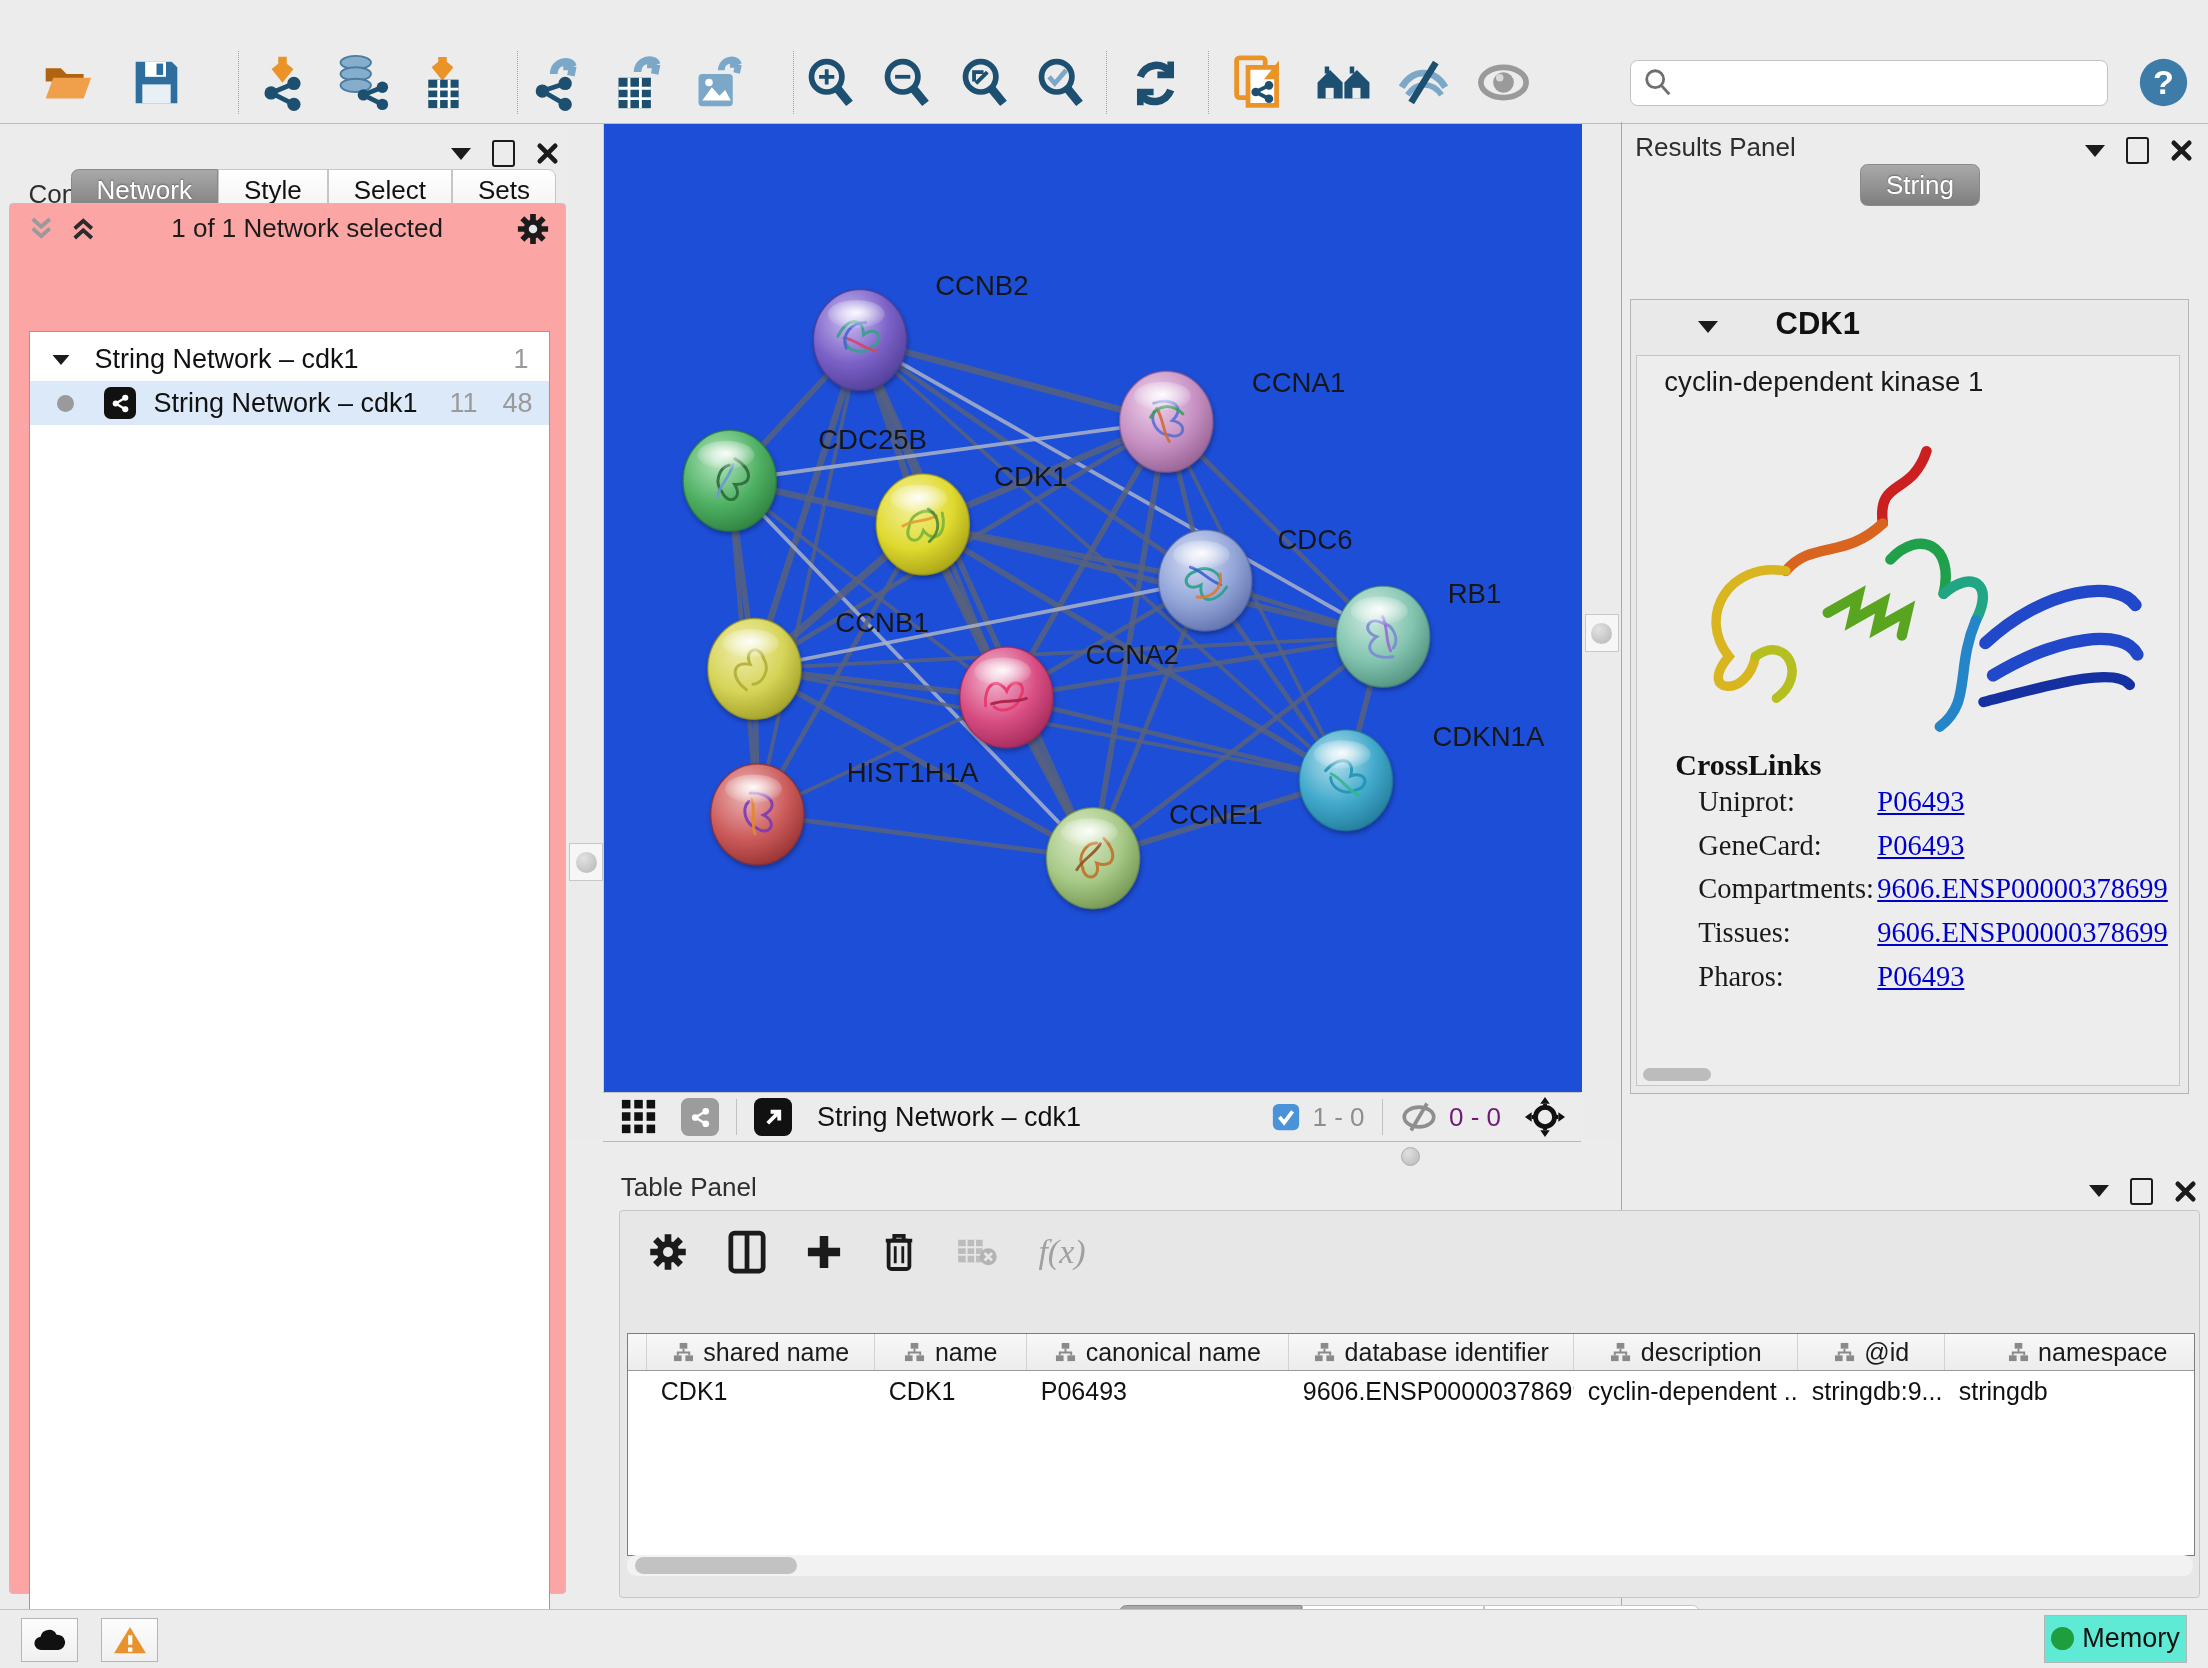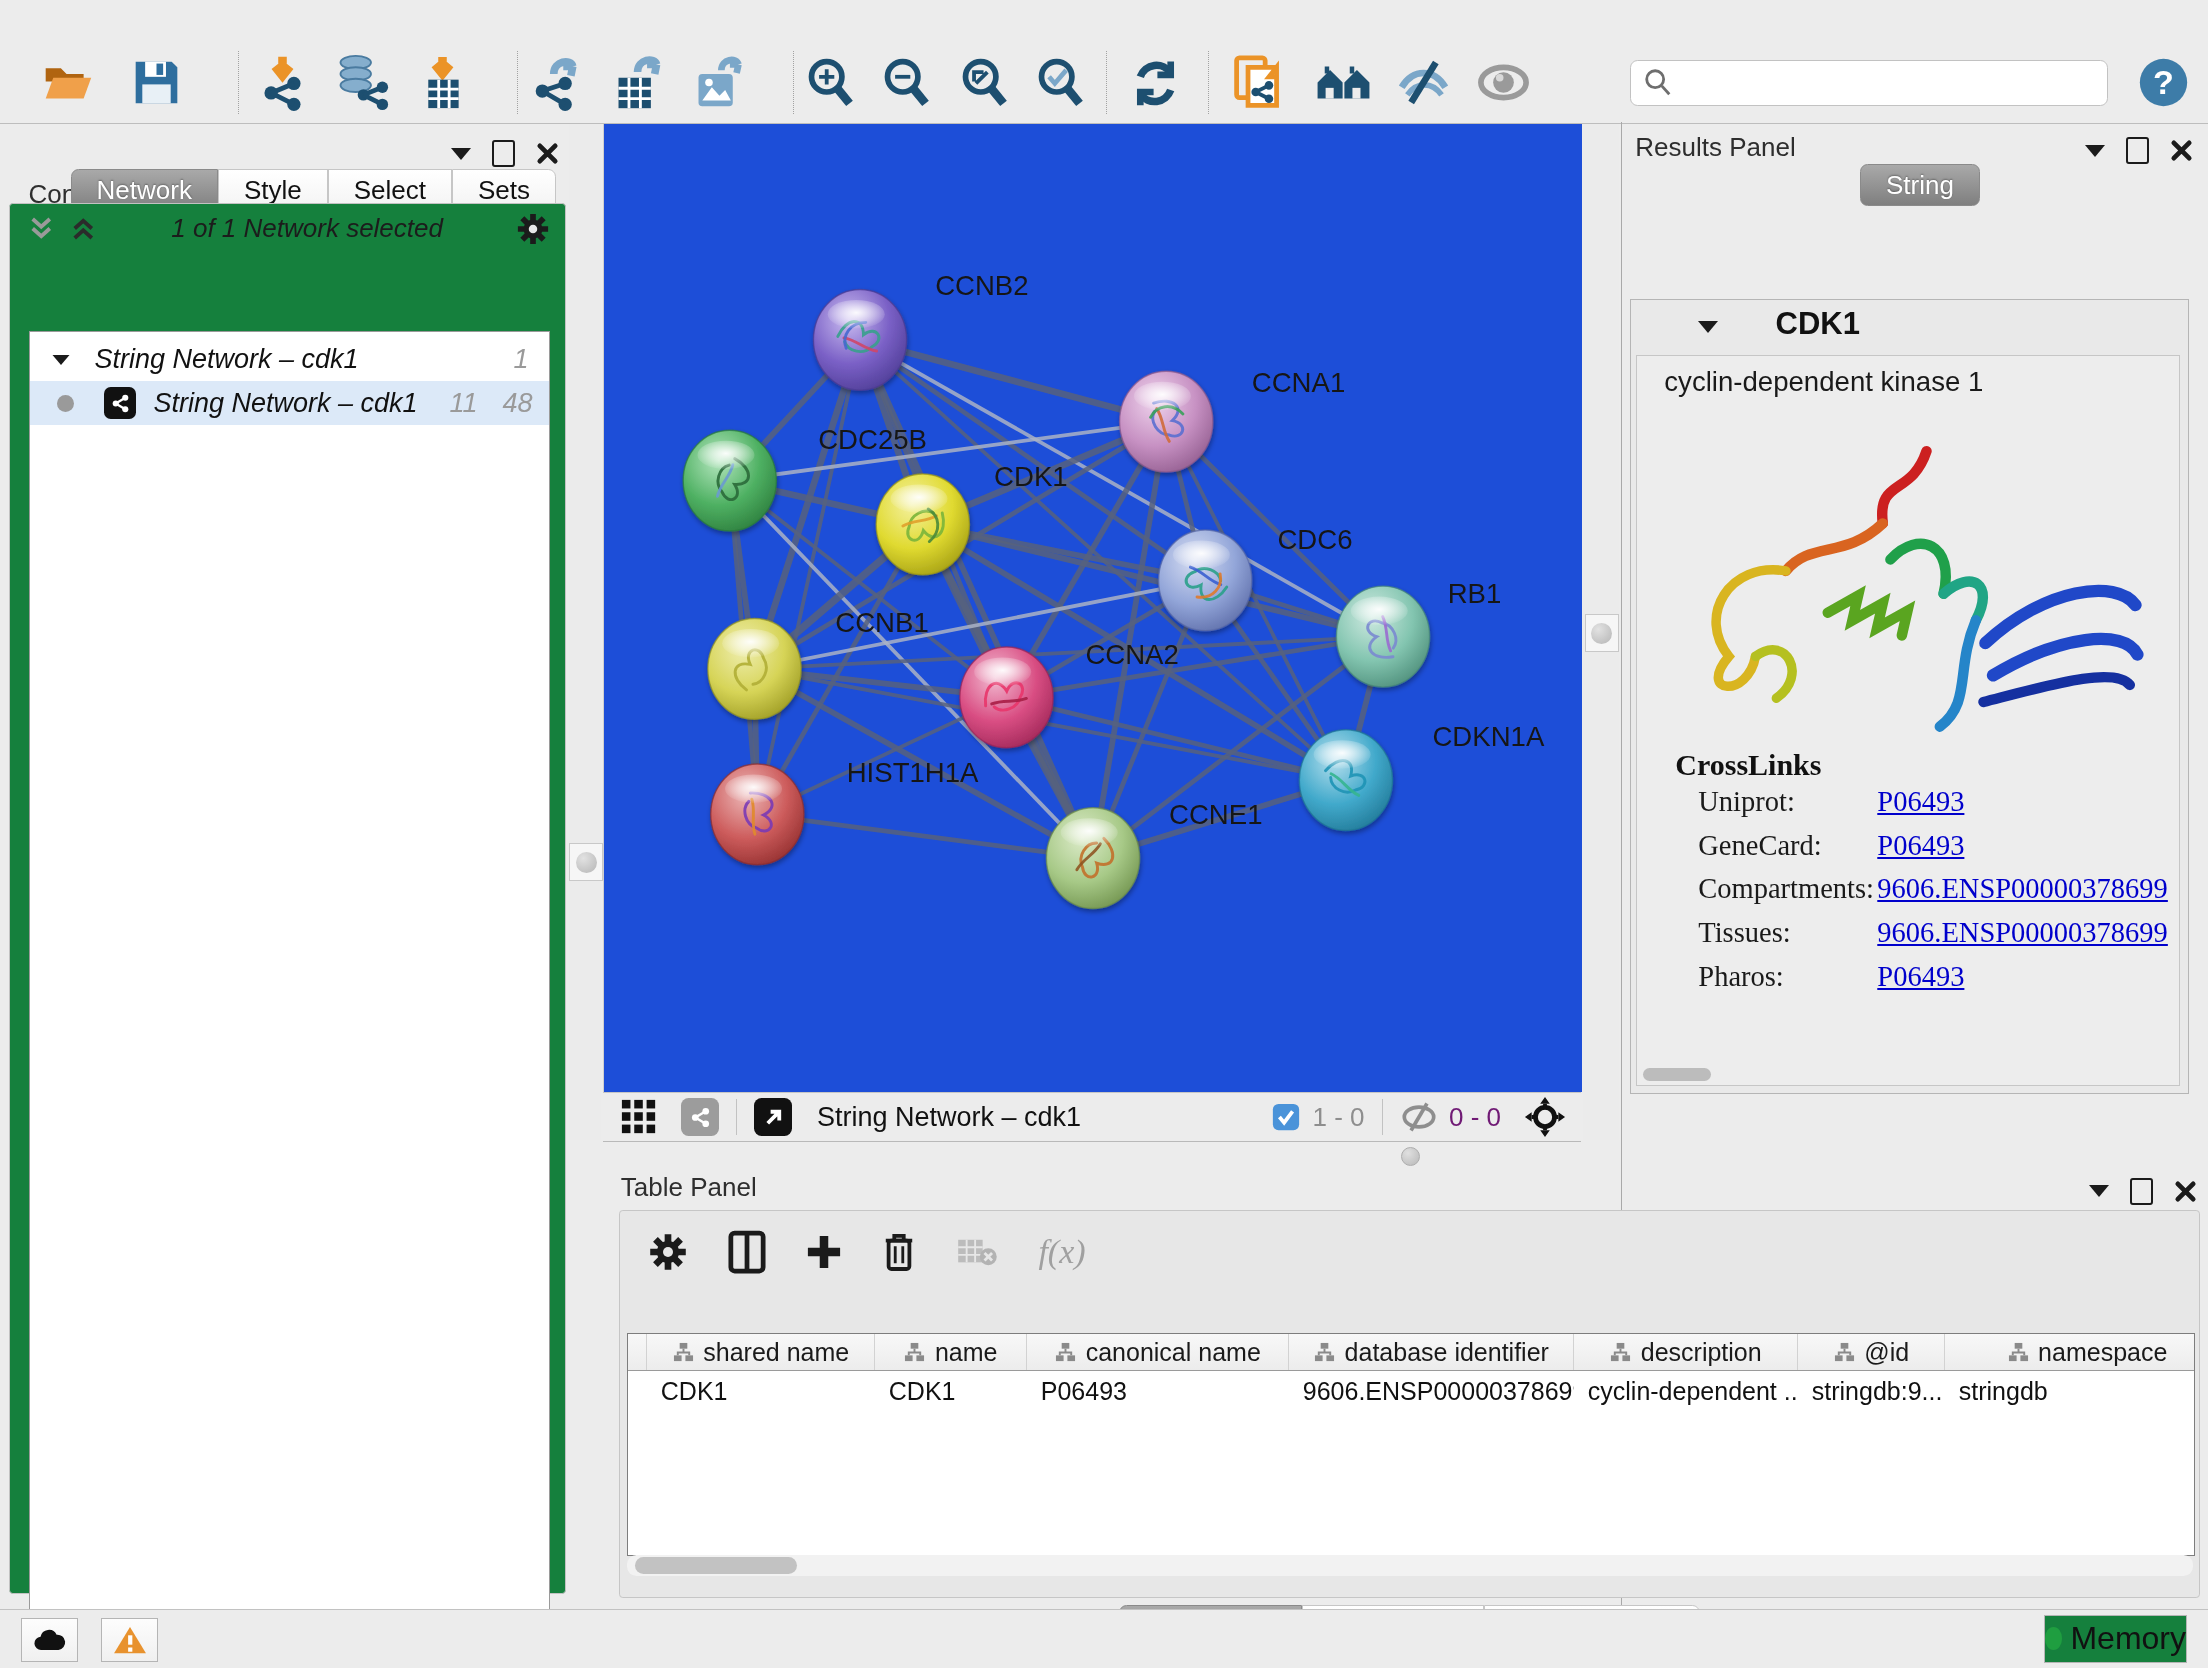--- a/index.html
+++ b/index.html
@@ -32,21 +32,21 @@
   .ptab{height:42px;border:1px solid #c6c6c6;background:linear-gradient(#ffffff,#f3f3f3);
     color:#111;font-size:26px;display:inline-flex;align-items:center;justify-content:center;
     padding:0 25px;box-sizing:border-box;}
   .ptab.first{border-radius:7.6px 0 0 7.6px;}
   .ptab.last{border-radius:0 7.6px 7.6px 0;}
   .ptab.sel{background:linear-gradient(#a9a9a9,#7f7f7f);color:#fff;border-color:#8a8a8a;
     text-shadow:0 -1px 1.9px rgba(0,0,0,.35);}
   
   .cpanel{position:absolute;left:7.6px;top:127px;width:559px;height:1476px;}
   .cp-content{position:absolute;left:1.9px;top:76px;width:555px;height:1389px;
-    background:#15803d;border:1px solid #c2c2c2;border-radius:3.8px;font-style:italic;}
+    background:#fca5a5;border:1px solid #c2c2c2;border-radius:3.8px;}
   .treebox{position:absolute;left:19px;top:127px;width:519px;height:1324px;background:#fff;
     border:1.9px solid #9a9a9a;}
   .trow{position:absolute;left:0;width:100%;height:44px;display:flex;align-items:center;font-size:27px;color:#111;}
   .trow .cnt{color:#9a9a9a;}
   .trow.sel{background:#dce9f8;}
   .sharebadge{width:32px;height:32px;border-radius:6.7px;background:#111;display:flex;
     align-items:center;justify-content:center;}
   
   .netcanvas{position:absolute;left:603px;top:124px;width:978px;height:968px;background:#1d4ed8;
     border-left:1px solid #cfcfcf;}
@@ -90,23 +90,23 @@
   .td{display:flex;align-items:center;font-size:25px;color:#111;padding-left:3.8px;
     box-sizing:border-box;flex:0 0 auto;overflow:hidden;white-space:nowrap;}
   .hscroll{position:absolute;left:7.6px;top:344px;width:1566px;height:21px;background:#f2f2f2;border-radius:9.5px;}
   .hthumb{position:absolute;left:7.6px;top:1.9px;width:162px;height:17px;background:#c2c2c2;border-radius:8.6px;}
   .bottomtabs{position:absolute;left:0;top:394px;width:100%;display:flex;justify-content:center;}
   
   .statusbar{position:absolute;left:0;top:1609px;width:2208px;height:59px;background:#ececec;
     border-top:1.9px solid #c2c2c2;}
   .sbtn{position:absolute;top:7.6px;width:55px;height:42px;background:linear-gradient(#fdfdfd,#f0f0f0);
     border:1.9px solid #b5b5b5;display:flex;align-items:center;justify-content:center;}
-  .membtn{position:absolute;right:21px;top:4.8px;width:141px;height:46px;background:#15803d;
+  .membtn{position:absolute;right:21px;top:4.8px;width:141px;height:46px;background:#5eead4;
     border:1.9px solid #b5b5b5;display:flex;align-items:center;justify-content:center;gap:8px;
-    font-size:32px;color:#111;}
+    font-size:27px;color:#111;}
   .memdot{width:23px;height:23px;border-radius:50%;}
 </style>
 </head>
 <body>
 
 <div class="app">
 
 
   <div class="toolbar">
     <div class="tbi" style="left:38px;">

